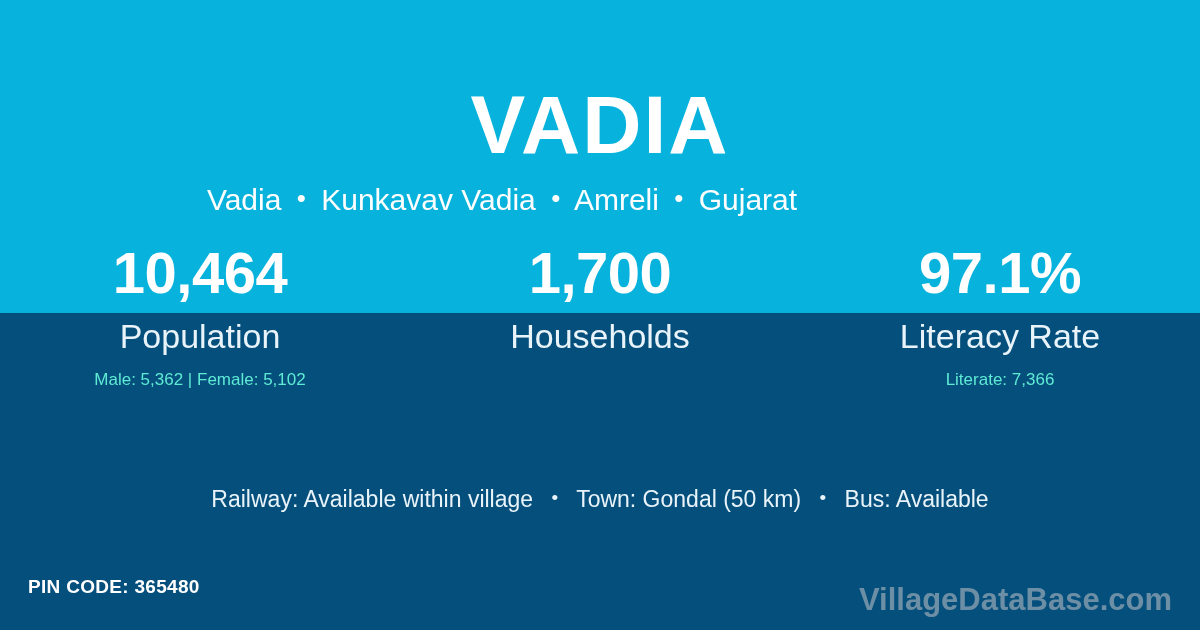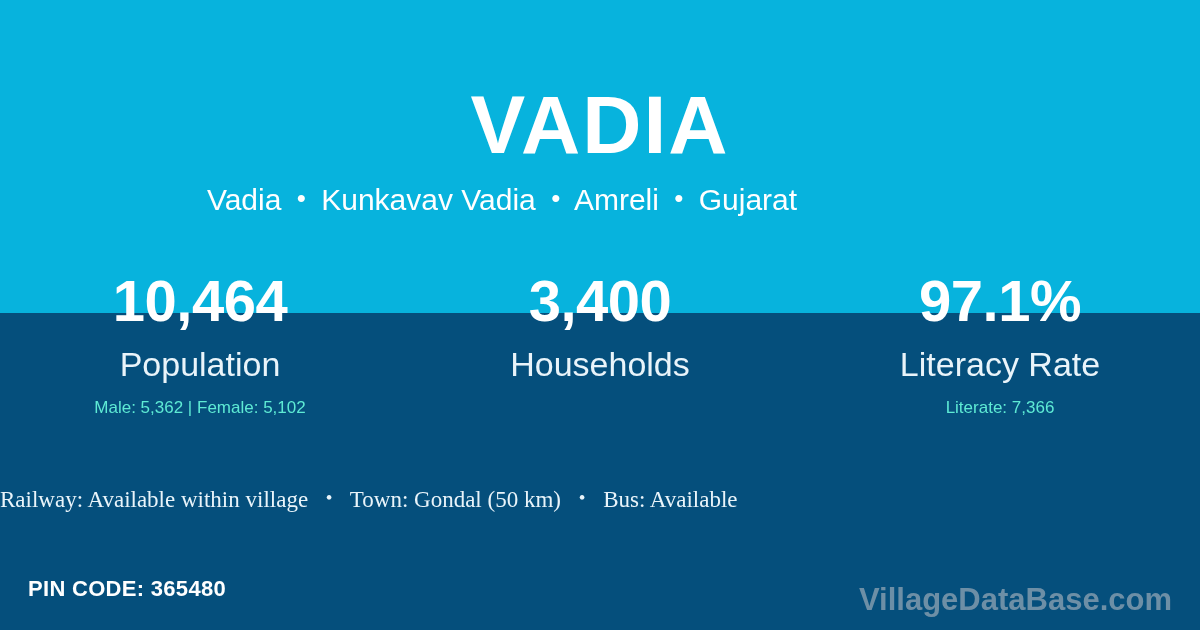--- a/index.html
+++ b/index.html
@@ -69,21 +69,20 @@
   #stats-row {
     position:absolute;
     left:0; top:243px;
     width:1200px;
     display:flex;
     z-index:4;
   }
   .stat-col {
     flex:1 1 0;
     text-align:center;
-    margin-top:28px;
   }
   .stat-value {
     color:#ffffff;
     font-size:58px;
     font-weight:bold;
     line-height:1.02;
     letter-spacing:-0.5px;
     height:70px;
   }
   .stat-label {
@@ -99,41 +98,40 @@
     font-weight:normal;
     line-height:1.2;
     margin-top:13px;
   }
 
   
   #amenities-line {
     position:absolute;
     left:0; top:486px;
     width:1200px;
-    text-align:left;
+    text-align:center;
     color:#e9f4fa;
     font-size:23px;
     line-height:1.2;
     white-space:nowrap;
     z-index:3;
-    font-family:Liberation Serif, serif;
   }
   #amenities-line .sep {
     padding:0 12px;
     font-size:19px;
     position:relative;
     top:-3px;
   }
 
   
   #pin-code {
     position:absolute;
     left:28px; top:576px;
     color:#ffffff;
-    font-size:22px;
+    font-size:19px;
     font-weight:bold;
     letter-spacing:0.3px;
     line-height:1.2;
     z-index:3;
   }
   #site-brand {
     position:absolute;
     right:28px; top:581px;
     color:#6d8fa6;
     font-size:31px;
@@ -163,21 +161,21 @@
 
   <div id="stats-row">
 
     <div class="stat-col">
       <div class="stat-value">10,464</div>
       <div class="stat-label">Population</div>
       <div class="stat-sub">Male: 5,362 | Female: 5,102</div>
     </div>
 
     <div class="stat-col">
-      <div class="stat-value">3,400</div>
+      <div class="stat-value">1,700</div>
       <div class="stat-label">Households</div>
     </div>
 
     <div class="stat-col">
       <div class="stat-value">97.1%</div>
       <div class="stat-label">Literacy Rate</div>
       <div class="stat-sub">Literate: 7,366</div>
     </div>
 
   </div>

